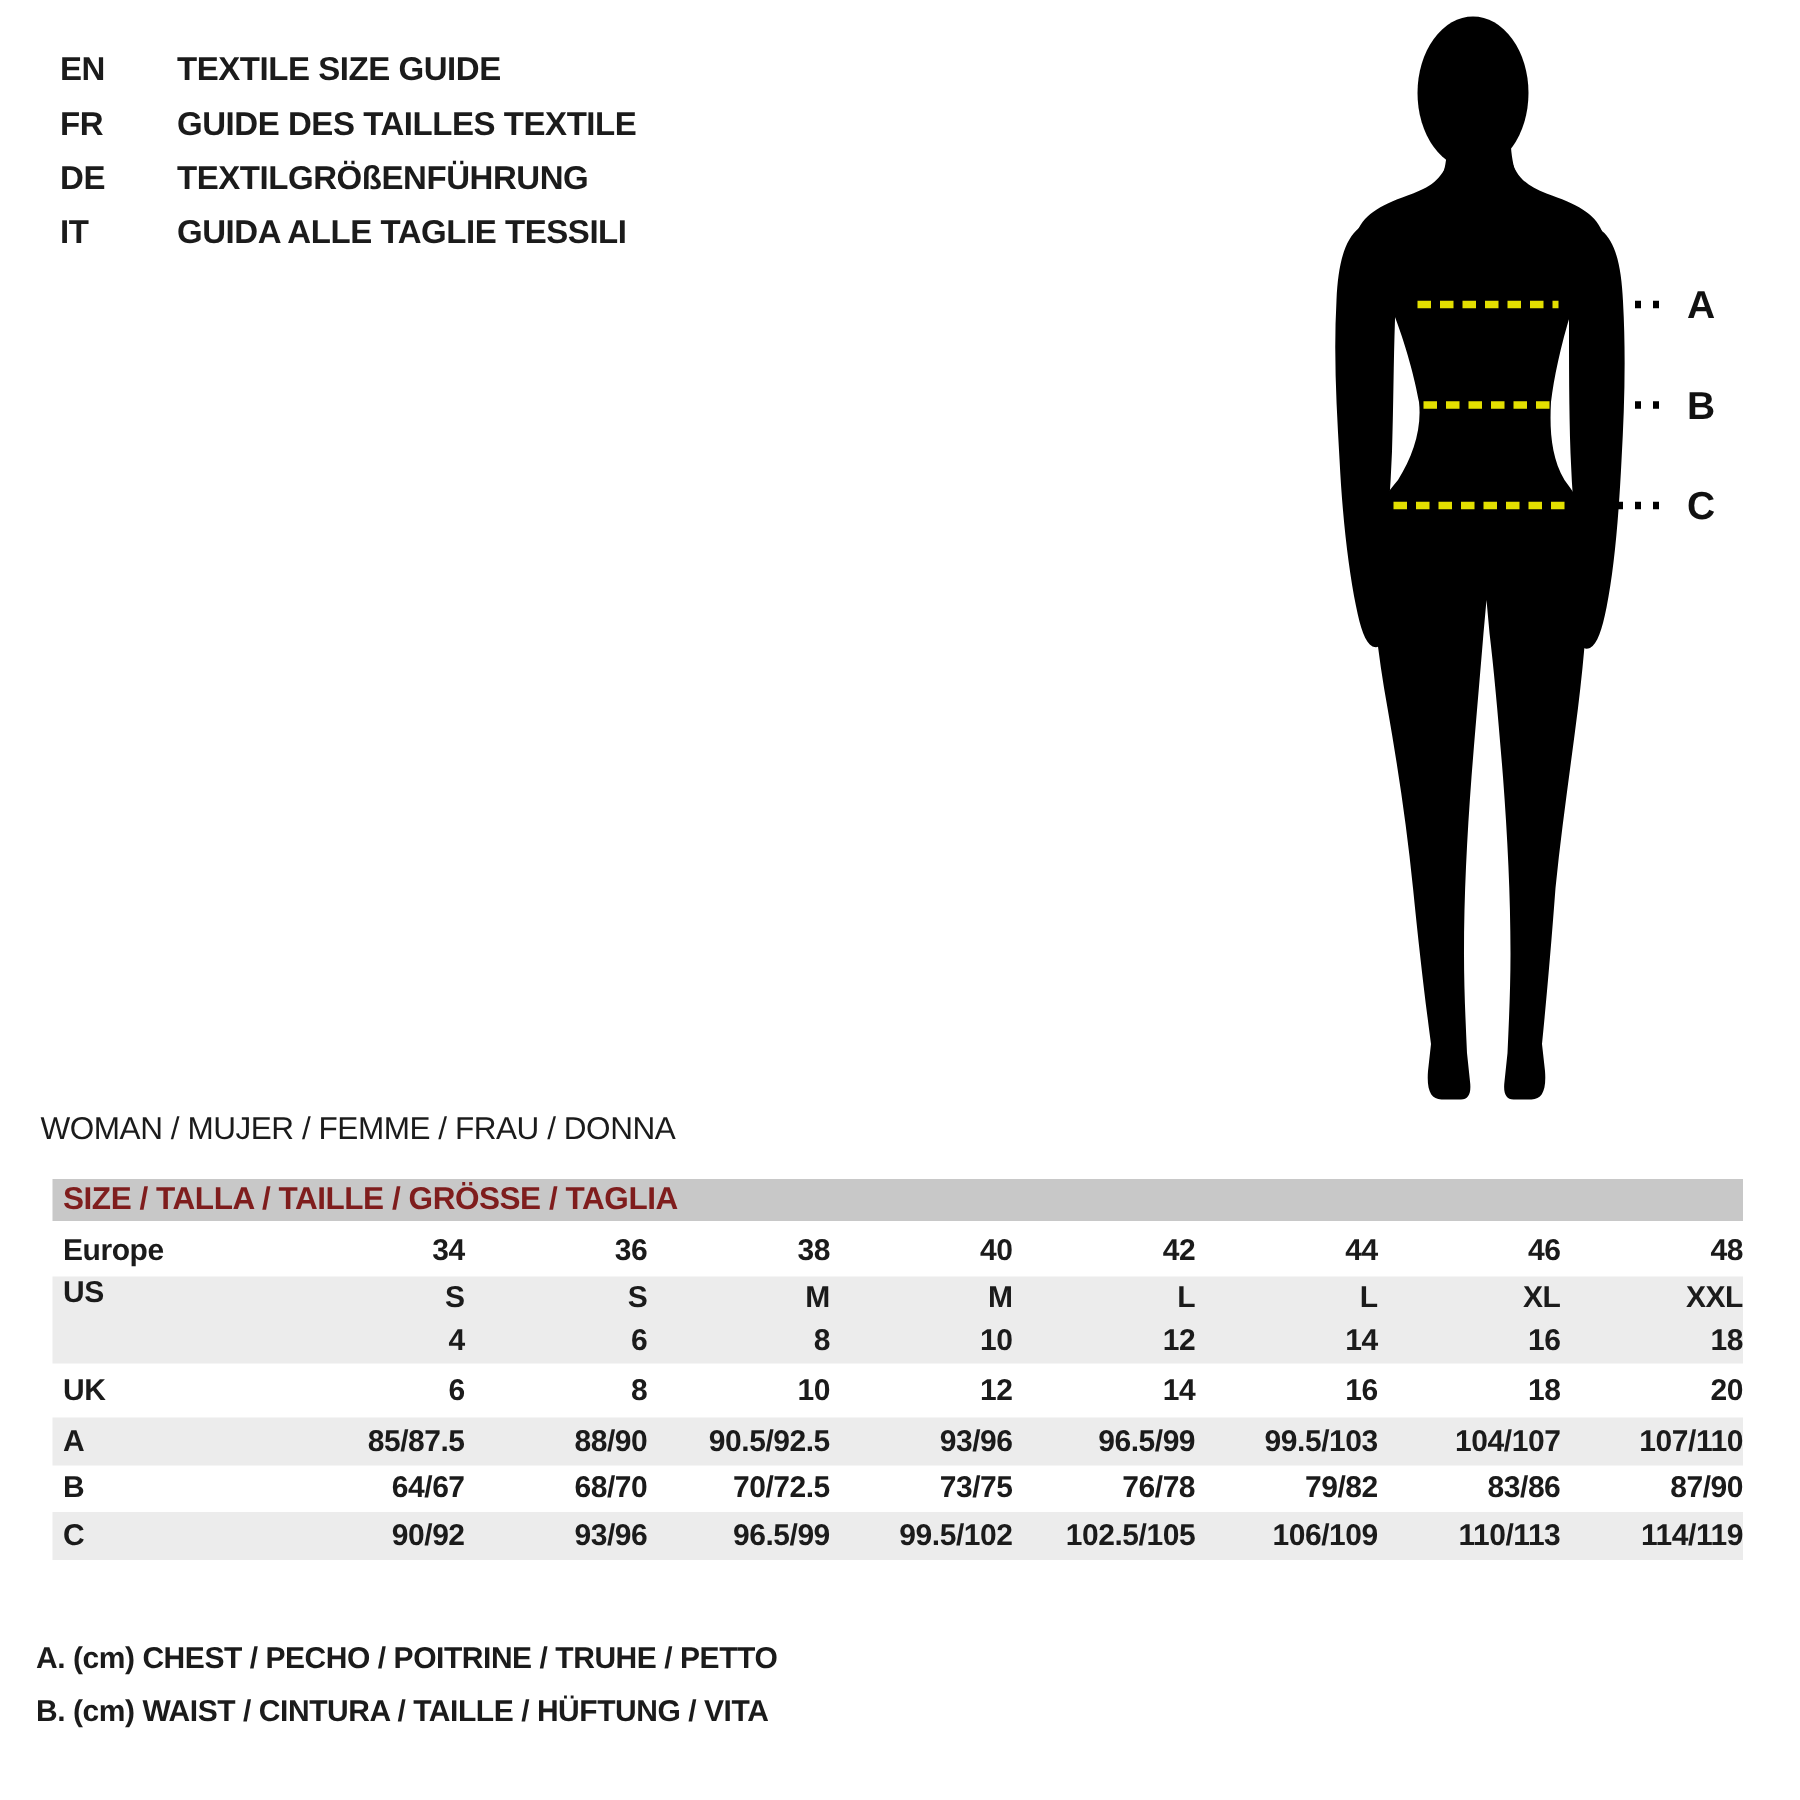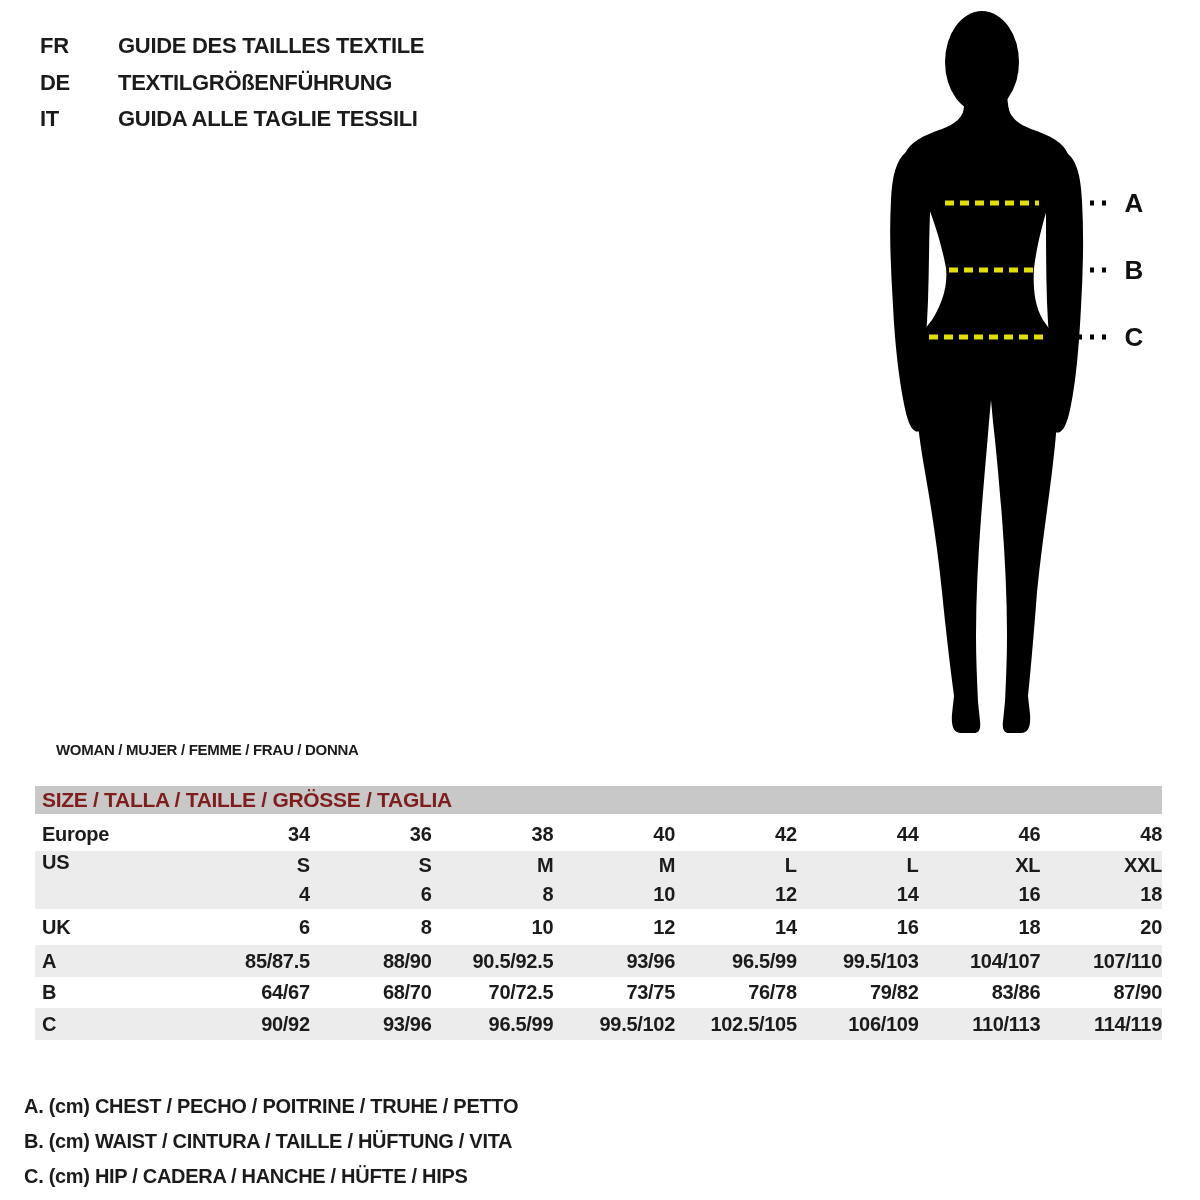--- a/index.html
+++ b/index.html
@@ -19,22 +19,22 @@
   
   .figure{position:absolute;left:850px;top:0;width:350px;height:740px;}
   .figure svg{position:absolute;left:0;top:0;width:350px;height:740px;}
   .marker{position:absolute;left:266px;width:36px;text-align:center;
           font-size:26px;font-weight:700;color:#111;}
   .marker-a{top:188px;}
   .marker-b{top:255px;}
   .marker-c{top:322px;}
 
   
-  .section-title{position:absolute;left:56px;top:741px;
-                 font-size:15px;font-weight:700;letter-spacing:-0.3px;}
+  .section-title{position:absolute;left:27px;top:741px;
+                 font-size:21px;font-weight:400;letter-spacing:-0.3px;}
 
   
   .size-table{position:absolute;left:35px;top:786px;width:1127px;
               font-size:20px;font-weight:700;letter-spacing:-0.3px;}
   .tbl-header{height:28px;line-height:28px;background:#c8c8c8;color:#7f1d1d;
               padding-left:7px;margin-bottom:3px;font-size:21px;}
   .t-row{display:grid;grid-template-columns:153px repeat(8,1fr);}
   .t-row.gray{background:#ececec;}
   .t-cell{text-align:right;}
   .t-label{text-align:left;padding-left:7px;}
@@ -49,20 +49,24 @@
   .legend{position:absolute;left:24px;top:1089px;
           font-size:20px;font-weight:700;line-height:35px;letter-spacing:-0.3px;}
   .legend div{white-space:nowrap;}
 </style>
 </head>
 <body>
 
 <div class="page">
 
   <div class="lang-list">
+      <div class="lang-row">
+        <span class="lang-code">EN</span>
+        <span class="lang-title">TEXTILE SIZE GUIDE</span>
+      </div>
       <div class="lang-row">
         <span class="lang-code">FR</span>
         <span class="lang-title">GUIDE DES TAILLES TEXTILE</span>
       </div>
       <div class="lang-row">
         <span class="lang-code">DE</span>
         <span class="lang-title">TEXTILGRÖßENFÜHRUNG</span>
       </div>
       <div class="lang-row">
         <span class="lang-code">IT</span>
@@ -243,16 +247,15 @@
           <div class="t-cell">106/109</div>
           <div class="t-cell">110/113</div>
           <div class="t-cell">114/119</div>
         </div>
       </div>
   </div>
 
   <div class="legend">
       <div>A. (cm) CHEST / PECHO / POITRINE / TRUHE / PETTO</div>
       <div>B. (cm) WAIST / CINTURA / TAILLE / HÜFTUNG / VITA</div>
-      <div>C. (cm) HIP / CADERA / HANCHE / HÜFTE / HIPS</div>
     </div>
 
 </div>
 
 </body></html>

